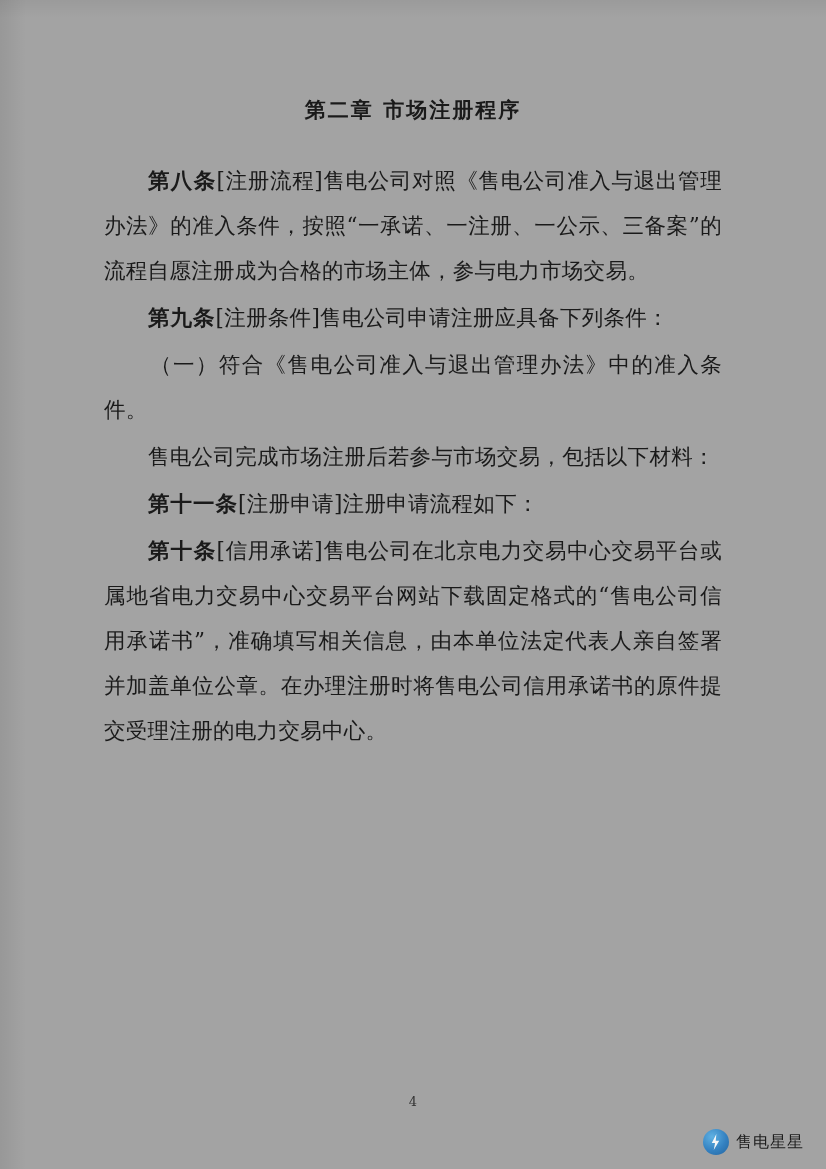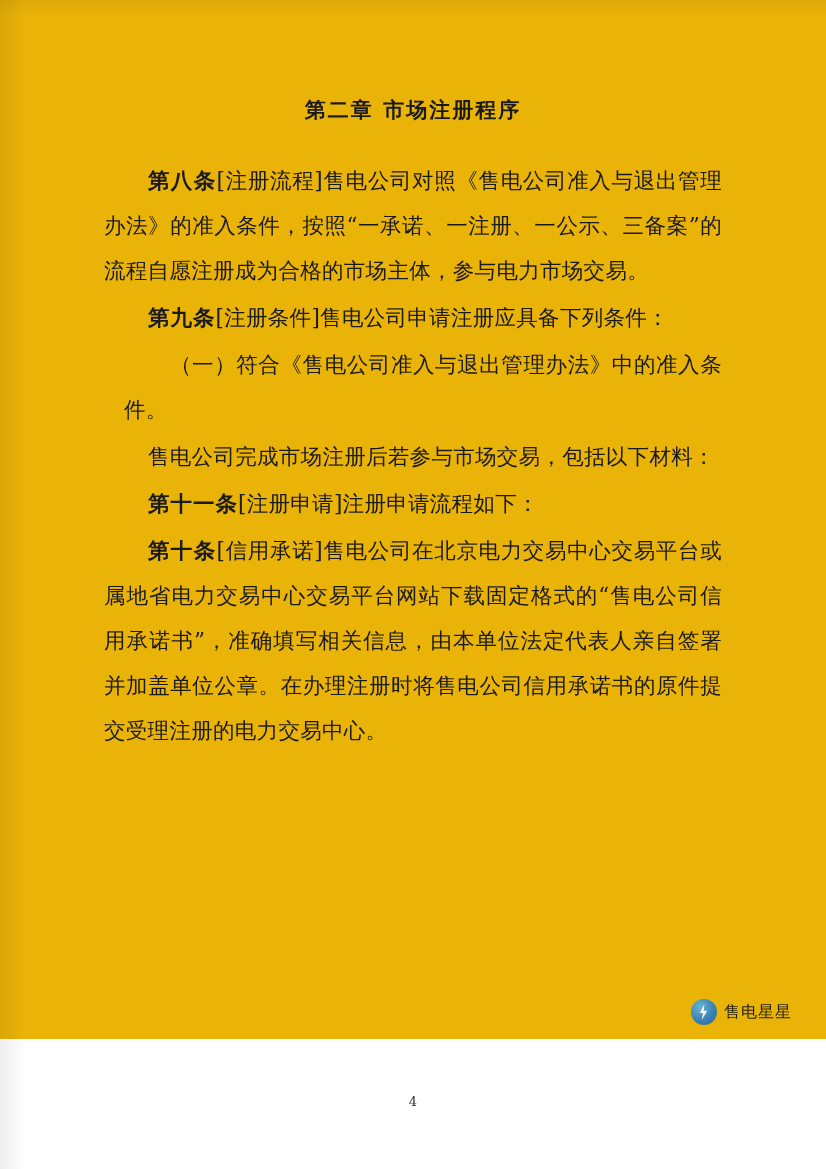--- a/index.html
+++ b/index.html
@@ -12,22 +12,22 @@
     height: 1169px;
     position: relative;
     font-family: "DejaVu Serif", "Liberation Serif", serif;
     color: #1a1a1a;
     overflow: hidden;
   }
   .page {
     position: absolute;
     left: 0; top: 0;
     width: 826px;
-    height: 1039px;
-    background: #eab308;
+    height: 1169px;
+    background: #a3a3a3;
   }
   .content {
     position: absolute;
     left: 104px;
     top: 96px;
     width: 618px;
   }
   .chapter-title {
     text-align: center;
     font-size: 21px;
@@ -42,40 +42,39 @@
     text-align: justify;
     text-justify: inter-ideograph;
     margin: 0 0 2px 0;
     letter-spacing: 0.3px;
   }
   .indent2 {
     text-indent: 44px;
   }
   .indent-sub {
     text-indent: 46px;
-    margin-left: 20px;
   }
   .art-label {
     font-weight: bold;
     letter-spacing: 1px;
     margin-top: 28px;
   }
   .page-number {
     position: absolute;
     left: 0;
     width: 826px;
     top: 1094px;
     text-align: center;
     font-size: 13px;
     color: #333;
     font-family: "DejaVu Serif", "Liberation Serif", serif;
   }
   .watermark {
     position: absolute;
-    right: 34px;
+    right: 22px;
     bottom: 14px;
     display: flex;
     align-items: center;
     gap: 7px;
     opacity: 0.92;
   }
   .wm-logo {
     width: 26px;
     height: 26px;
     border-radius: 50%;

